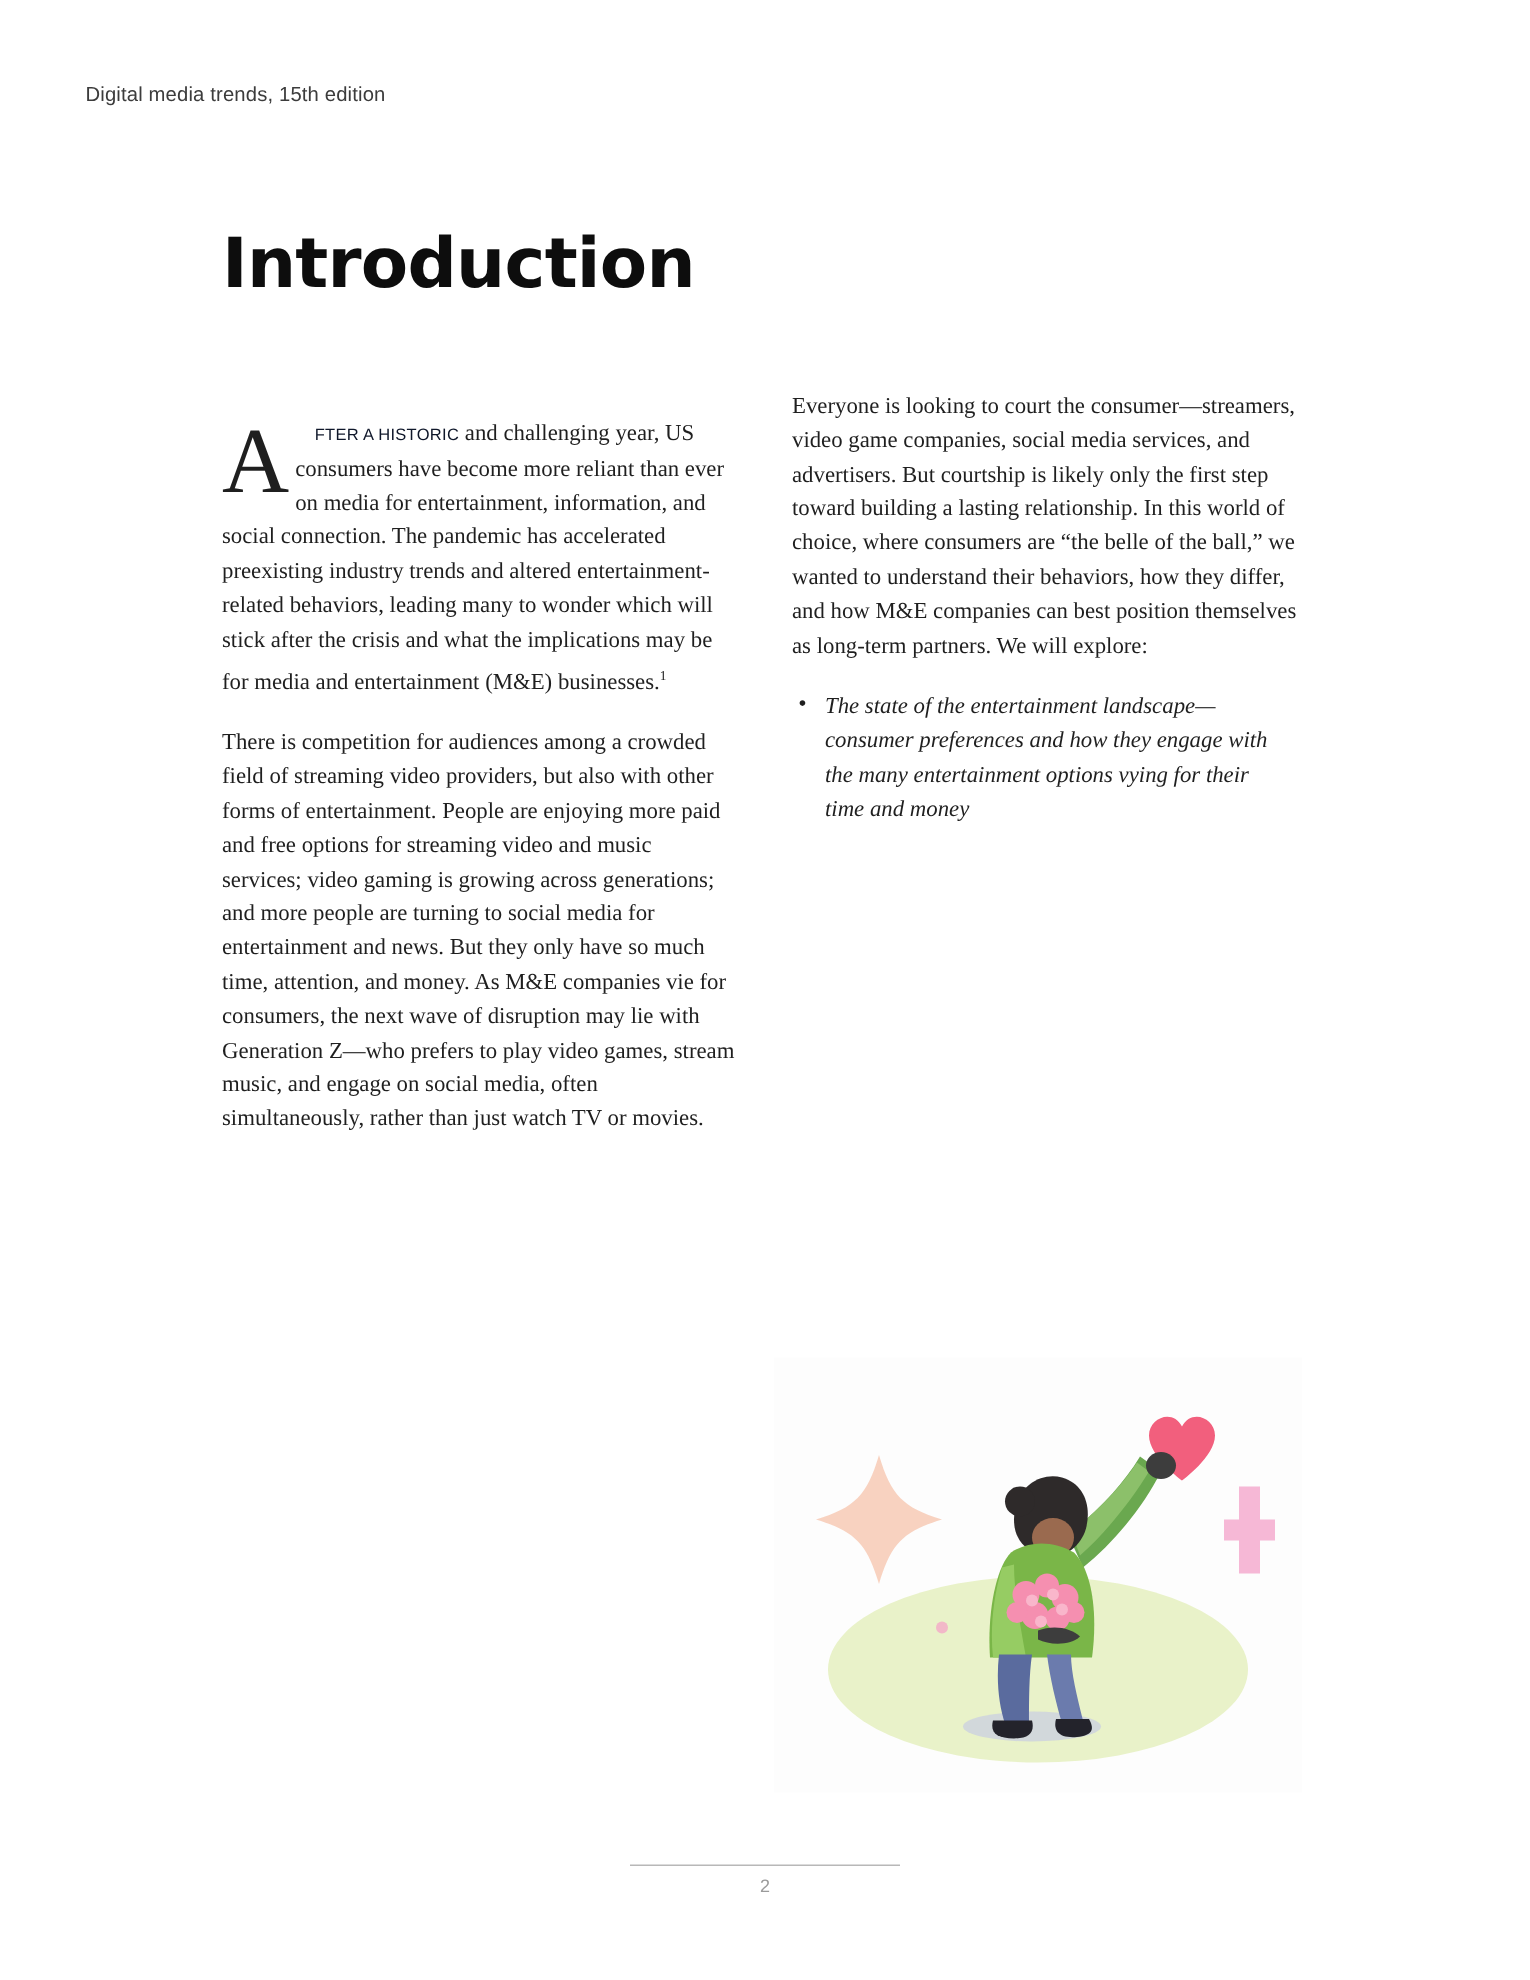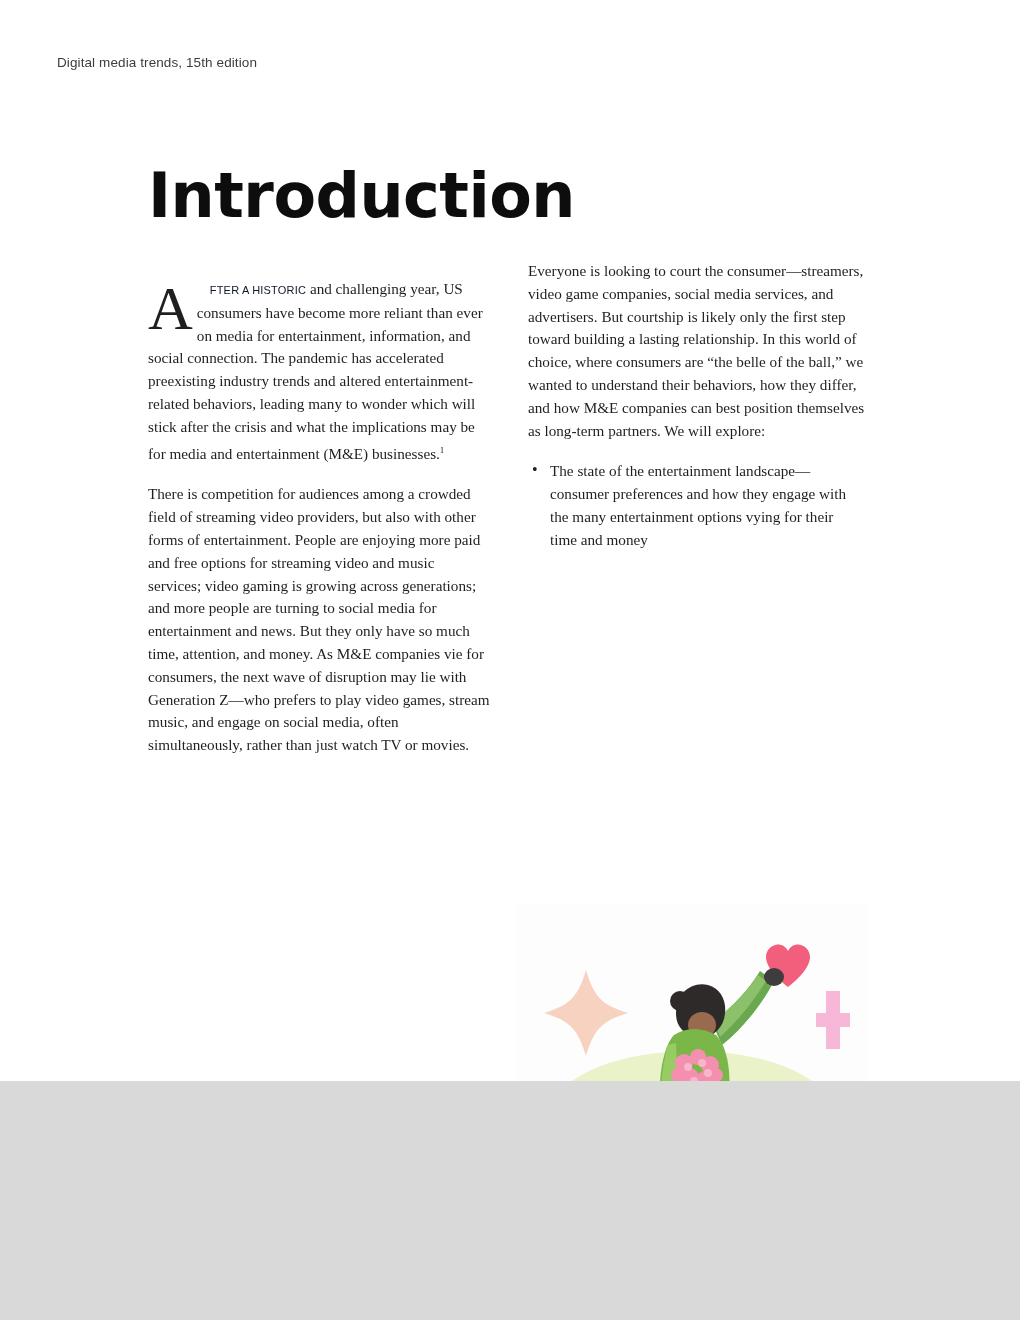--- a/index.html
+++ b/index.html
@@ -3,42 +3,42 @@
 <meta charset="utf-8">
 <style>
   html, body {
     margin: 0;
     padding: 0;
     background: #d9d9d9;
   }
   .page {
     position: relative;
     width: 1020px;
-    height: 1081px;
+    height: 1320px;
     background: #ffffff;
     overflow: hidden;
     font-family: "Liberation Serif", serif;
     color: #1a1a1a;
   }
   .running-head {
     position: absolute;
     top: 55px;
     left: 57px;
     font-family: "Liberation Sans", sans-serif;
     font-size: 13.5px;
     letter-spacing: 0.1px;
     color: #3c3c3c;
   }
   .page-title {
     position: absolute;
     top: 117px;
     left: 148px;
     font-family: "DejaVu Sans", sans-serif;
     font-weight: bold;
-    font-size: 62px;
+    font-size: 46px;
     letter-spacing: -0.5px;
     color: #0d0d0d;
   }
 
   .col-left {
     position: absolute;
     top: 278px;
     left: 148px;
     width: 342px;
   }
@@ -91,20 +91,21 @@
     line-height: 36px;
     color: #0b7a6e;
     letter-spacing: -0.3px;
     width: 345px;
   }
 
   ul.bullets {
     list-style: none;
     margin: 16px 16px 0 0;
     padding: 0;
+    font-style: italic;
   }
   ul.bullets li {
     position: relative;
     padding-left: 22px;
     margin-bottom: 20px;
     font-family: "Liberation Serif", serif;
     font-size: 15.2px;
     line-height: 22.8px;
     color: #1f1f1f;
   }

